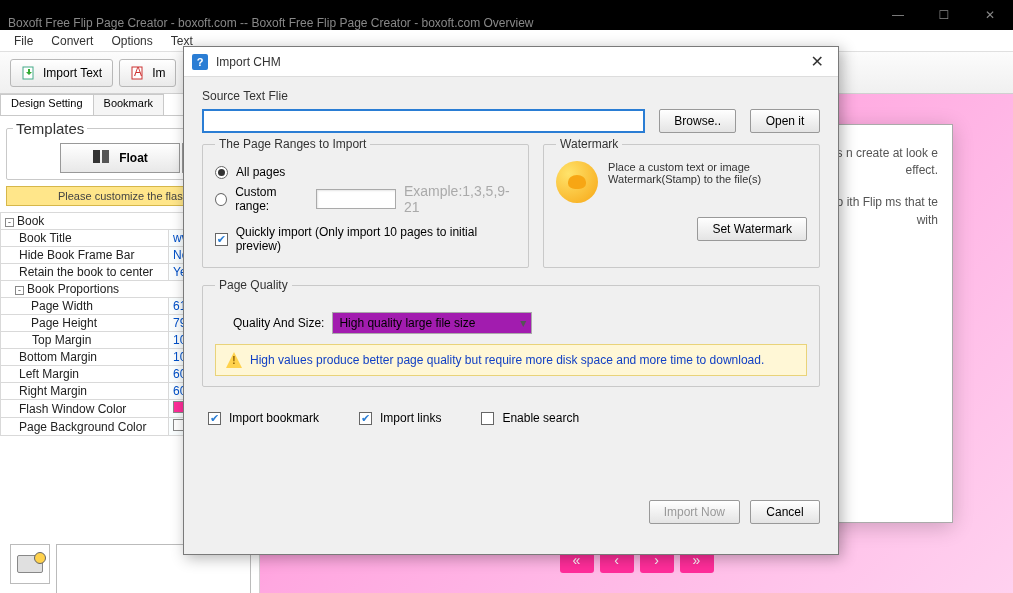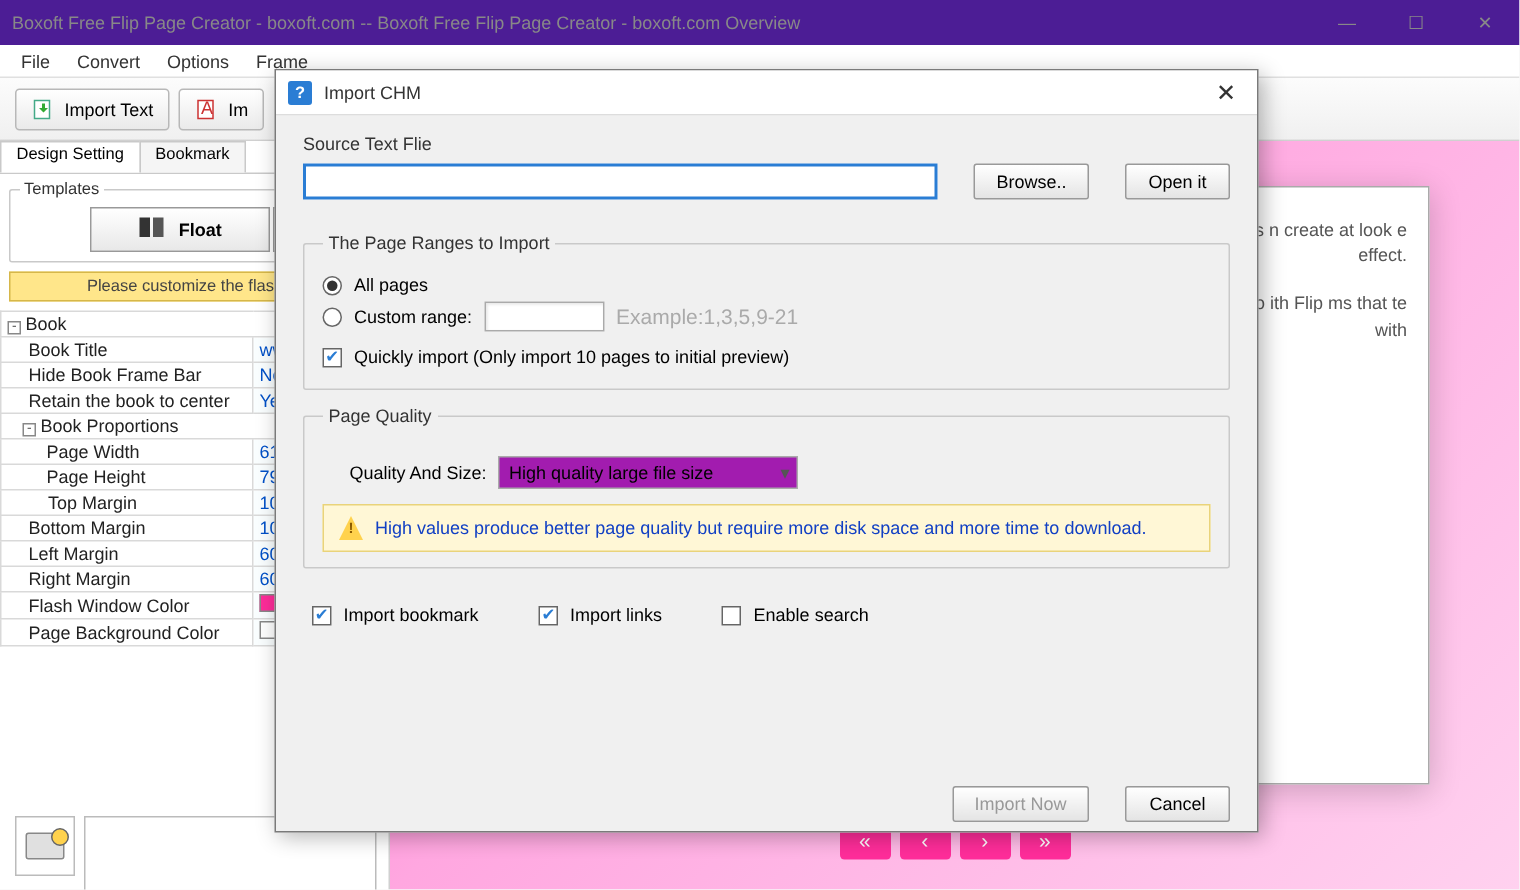--- a/index.html
+++ b/index.html
@@ -1,31 +1,31 @@
 <!DOCTYPE html>
 <html><head>
 <meta charset="utf-8">
 <style>
 *{box-sizing:border-box;margin:0;padding:0;font-family:"Segoe UI",Tahoma,sans-serif;font-size:12px}
 body{background:#fff;width:1013px;height:593px;overflow:hidden;position:relative}
-.titlebar{height:30px;background:#4c1d95;display:flex;align-items:center;padding-left:8px;color:#888}
+.titlebar{height:30px;background:#000000;display:flex;align-items:flex-end;padding-left:8px;color:#888}
 .titlebar .title{flex:1}
 .winbtns{display:flex}
 .winbtn{width:46px;height:30px;display:flex;align-items:center;justify-content:center;color:#888}
 .menubar{height:22px;display:flex;align-items:center;padding-left:6px;gap:2px;color:#333;border-bottom:1px solid #e0e0e0}
 .menubar span{padding:2px 8px}
 .toolbar{height:42px;border-bottom:1px solid #d0d0d0;display:flex;align-items:center;padding-left:10px;gap:6px;background:linear-gradient(#fcfcfc,#f0f0f0)}
 .tbtn{border:1px solid #b8b8b8;background:linear-gradient(#fff,#eaeaea);border-radius:3px;padding:4px 10px;display:flex;align-items:center;gap:6px;height:28px}
 .tbtn .ticon{width:16px;height:16px;display:inline-block}
 .left-panel{position:absolute;left:0;top:94px;width:260px;bottom:0;border-right:1px solid #d0d0d0;background:#fff}
 .tabstrip{display:flex;border-bottom:1px solid #c9c9c9;height:22px}
 .tab{padding:2px 10px;border:1px solid #c9c9c9;border-bottom:none;background:#f5f5f5;margin-right:-1px;font-size:11px}
 .tab.active{background:#fff}
 .tpl-section{border:1px solid #c9c9c9;margin:4px 6px 0 6px;padding:6px}
-.tpl-section legend{font-size:11px;color:#333;padding:0 3px}
+.tpl-section legend{font-size:15px;color:#333;padding:0 3px}
 .float-btn{border:1px solid #999;background:linear-gradient(#fff,#e8e8e8);width:120px;height:30px;display:flex;align-items:center;justify-content:center;gap:8px;font-weight:bold;font-size:14px}
 .float-dd{border:1px solid #999;width:18px;height:30px;display:flex;align-items:center;justify-content:center;margin-left:2px}
 .customize-bar{background:#ffe68a;border:1px solid #d6b74a;margin:6px;padding:3px 6px;font-size:11px;color:#444;text-align:center}
 .proptable{width:100%;border-collapse:collapse;font-size:11px;margin-top:2px}
 .proptable td{border:1px solid #d9d9d9;padding:1px 4px;height:16px;white-space:nowrap;overflow:hidden}
 .proptable td.val{color:#0050c8;background:#fafeff;width:90px}
 .proptable td.tree{color:#222}
 .tree-toggle{color:#555;font-family:monospace;display:inline-block;width:9px;height:9px;border:1px solid #888;line-height:7px;text-align:center;font-size:9px;margin-right:3px}
 .prevslot{position:absolute;left:10px;top:450px;width:40px;height:40px;border:1px solid #bbb;display:flex;align-items:center;justify-content:center}
 .prevslot .disk{width:26px;height:18px;background:#e0e0e0;border:1px solid #888;border-radius:2px;position:relative}
@@ -36,21 +36,21 @@
 .booktab{position:absolute;top:30px;left:60px;background:#222;color:#fff;font-size:9px;padding:2px 6px}
 .navstrip{position:absolute;bottom:20px;left:50%;transform:translateX(-50%);display:flex;gap:6px}
 .navbtn{width:34px;height:26px;background:#ff2d9a;border-radius:3px;display:flex;align-items:center;justify-content:center;color:#fff;font-size:14px}
 .dialog{position:absolute;left:183px;top:46px;width:656px;height:509px;background:#f0f0f0;border:1px solid #7a7a7a;box-shadow:3px 3px 14px rgba(0,0,0,.3);z-index:100}
 .dlg-title{height:30px;background:#fff;display:flex;align-items:center;padding:0 8px;border-bottom:1px solid #ddd}
 .dlg-title .qicon{width:16px;height:16px;background:#2a7dd4;color:#fff;display:flex;align-items:center;justify-content:center;border-radius:2px;font-weight:bold;margin-right:8px;font-size:11px}
 .dlg-title .t{flex:1;color:#333}
 .dlg-title .x{font-size:16px;color:#333;padding:2px 6px}
 .dlg-body{padding:12px 18px;position:relative;height:calc(100% - 30px)}
 .fld-label{color:#333;margin-bottom:6px}
-.srcrow{display:flex;gap:24px;align-items:flex-start;margin-bottom:22px}
+.srcrow{display:flex;gap:14px;align-items:flex-start;margin-bottom:4px}
 .srcinput{flex:1;height:24px;border:2px solid #2a7dd4;background:#fff;padding:2px 4px}
 .btn{border:1px solid #999;background:linear-gradient(#fff,#e4e4e4);padding:3px 14px;border-radius:2px;height:24px;min-width:70px}
 .btn.disabled{color:#999}
 fieldset{border:1px solid #c9c9c9;border-radius:2px;padding:10px 12px;margin-bottom:10px}
 legend{padding:0 4px;color:#333}
 .row{display:flex;align-items:center;gap:8px;margin:4px 0}
 .radio,.check{width:13px;height:13px;border:1px solid #666;display:inline-flex;align-items:center;justify-content:center;background:#fff}
 .radio{border-radius:50%}
 .radio .dot{width:7px;height:7px;background:#333;border-radius:50%}
 .check .mk{color:#2a7dd4;font-size:11px;line-height:1}
@@ -58,40 +58,40 @@
 .hint{color:#aaa;font-size:14px}
 .twocol{display:flex;gap:14px}
 .twocol>fieldset{flex:1}
 .wm-icon{width:42px;height:42px;border-radius:50%;background:radial-gradient(circle at 30% 30%,#ffe36b,#f7a614);display:inline-block;position:relative}
 .wm-foot{position:absolute;width:18px;height:14px;background:#f7a614;border-radius:50% 50% 40% 40%;top:14px;left:12px}
 .select{border:1px solid #aaa;background:#a21caf;height:22px;padding:2px 20px 2px 6px;min-width:200px;position:relative;display:inline-flex;align-items:center}
 .select:after{content:"▾";position:absolute;right:5px;color:#555}
 .infobar{background:#fff7d6;border:1px solid #e9d37a;padding:7px 10px;color:#1240c4;font-size:11px;display:flex;align-items:center;gap:8px;margin-top:10px}
 .warn-icon{width:16px;height:16px;background:#ffd24d;clip-path:polygon(50% 0,100% 100%,0 100%);display:flex;align-items:center;justify-content:center;color:#8a5a00;font-weight:bold;font-size:10px}
 .bottom-opts{display:flex;gap:40px;margin-top:20px;padding-left:6px}
-.dlg-footer{position:absolute;bottom:6px;right:18px;display:flex;gap:24px}
+.dlg-footer{position:absolute;bottom:30px;right:18px;display:flex;gap:10px}
 .swatch{display:inline-block;width:14px;height:12px;border:1px solid #888}
 </style>
 </head>
 <body>
 
 <div class="titlebar">
   <span class="title">Boxoft Free Flip Page Creator - boxoft.com -- Boxoft Free Flip Page Creator - boxoft.com Overview</span>
   <div class="winbtns">
     <div class="winbtn">—</div>
     <div class="winbtn">☐</div>
     <div class="winbtn">✕</div>
   </div>
 </div>
 
 <div class="menubar">
   <span>File</span>
   <span>Convert</span>
   <span>Options</span>
-  <span>Frame</span>
+  <span>Text</span>
 </div>
 
 <div class="toolbar">
   <div class="tbtn">
     <span class="ticon"><svg viewBox="0 0 16 16">
           <rect x="2" y="2" width="10" height="12" fill="#fff" stroke="#4a8"></rect>
           <path d="M8 10l3-3h-2V4H7v3H5z" fill="#3a3"></path>
         </svg></span>
     <span>Import Text</span>
   </div>
@@ -234,20 +234,32 @@
           <span class="hint">Example:1,3,5,9-21</span>
         </div>
         <div class="row" style="margin-top:10px">
           <span class="check">
               <span class="mk">✔</span>
             </span>
           <span>Quickly import (Only import 10 pages to  initial  preview)</span>
         </div>
       </fieldset>
 
+      <fieldset style="flex:1">
+        <legend>Watermark</legend>
+        <div style="display:flex;gap:10px;align-items:flex-start">
+          <span class="wm-icon">
+              <span class="wm-foot"></span>
+            </span>
+          <span style="flex:1;font-size:11px;color:#333">Place a custom text or image Watermark(Stamp) to the file(s)</span>
+        </div>
+        <div style="text-align:right;margin-top:14px">
+          <button class="btn">Set Watermark</button>
+        </div>
+      </fieldset>
     </div>
 
     <fieldset>
       <legend>Page Quality</legend>
       <div class="row" style="margin:10px 0 6px 18px">
         <span>Quality And Size:</span>
         <div class="select">
             <span>High quality large file size</span>
           </div>
       </div>

